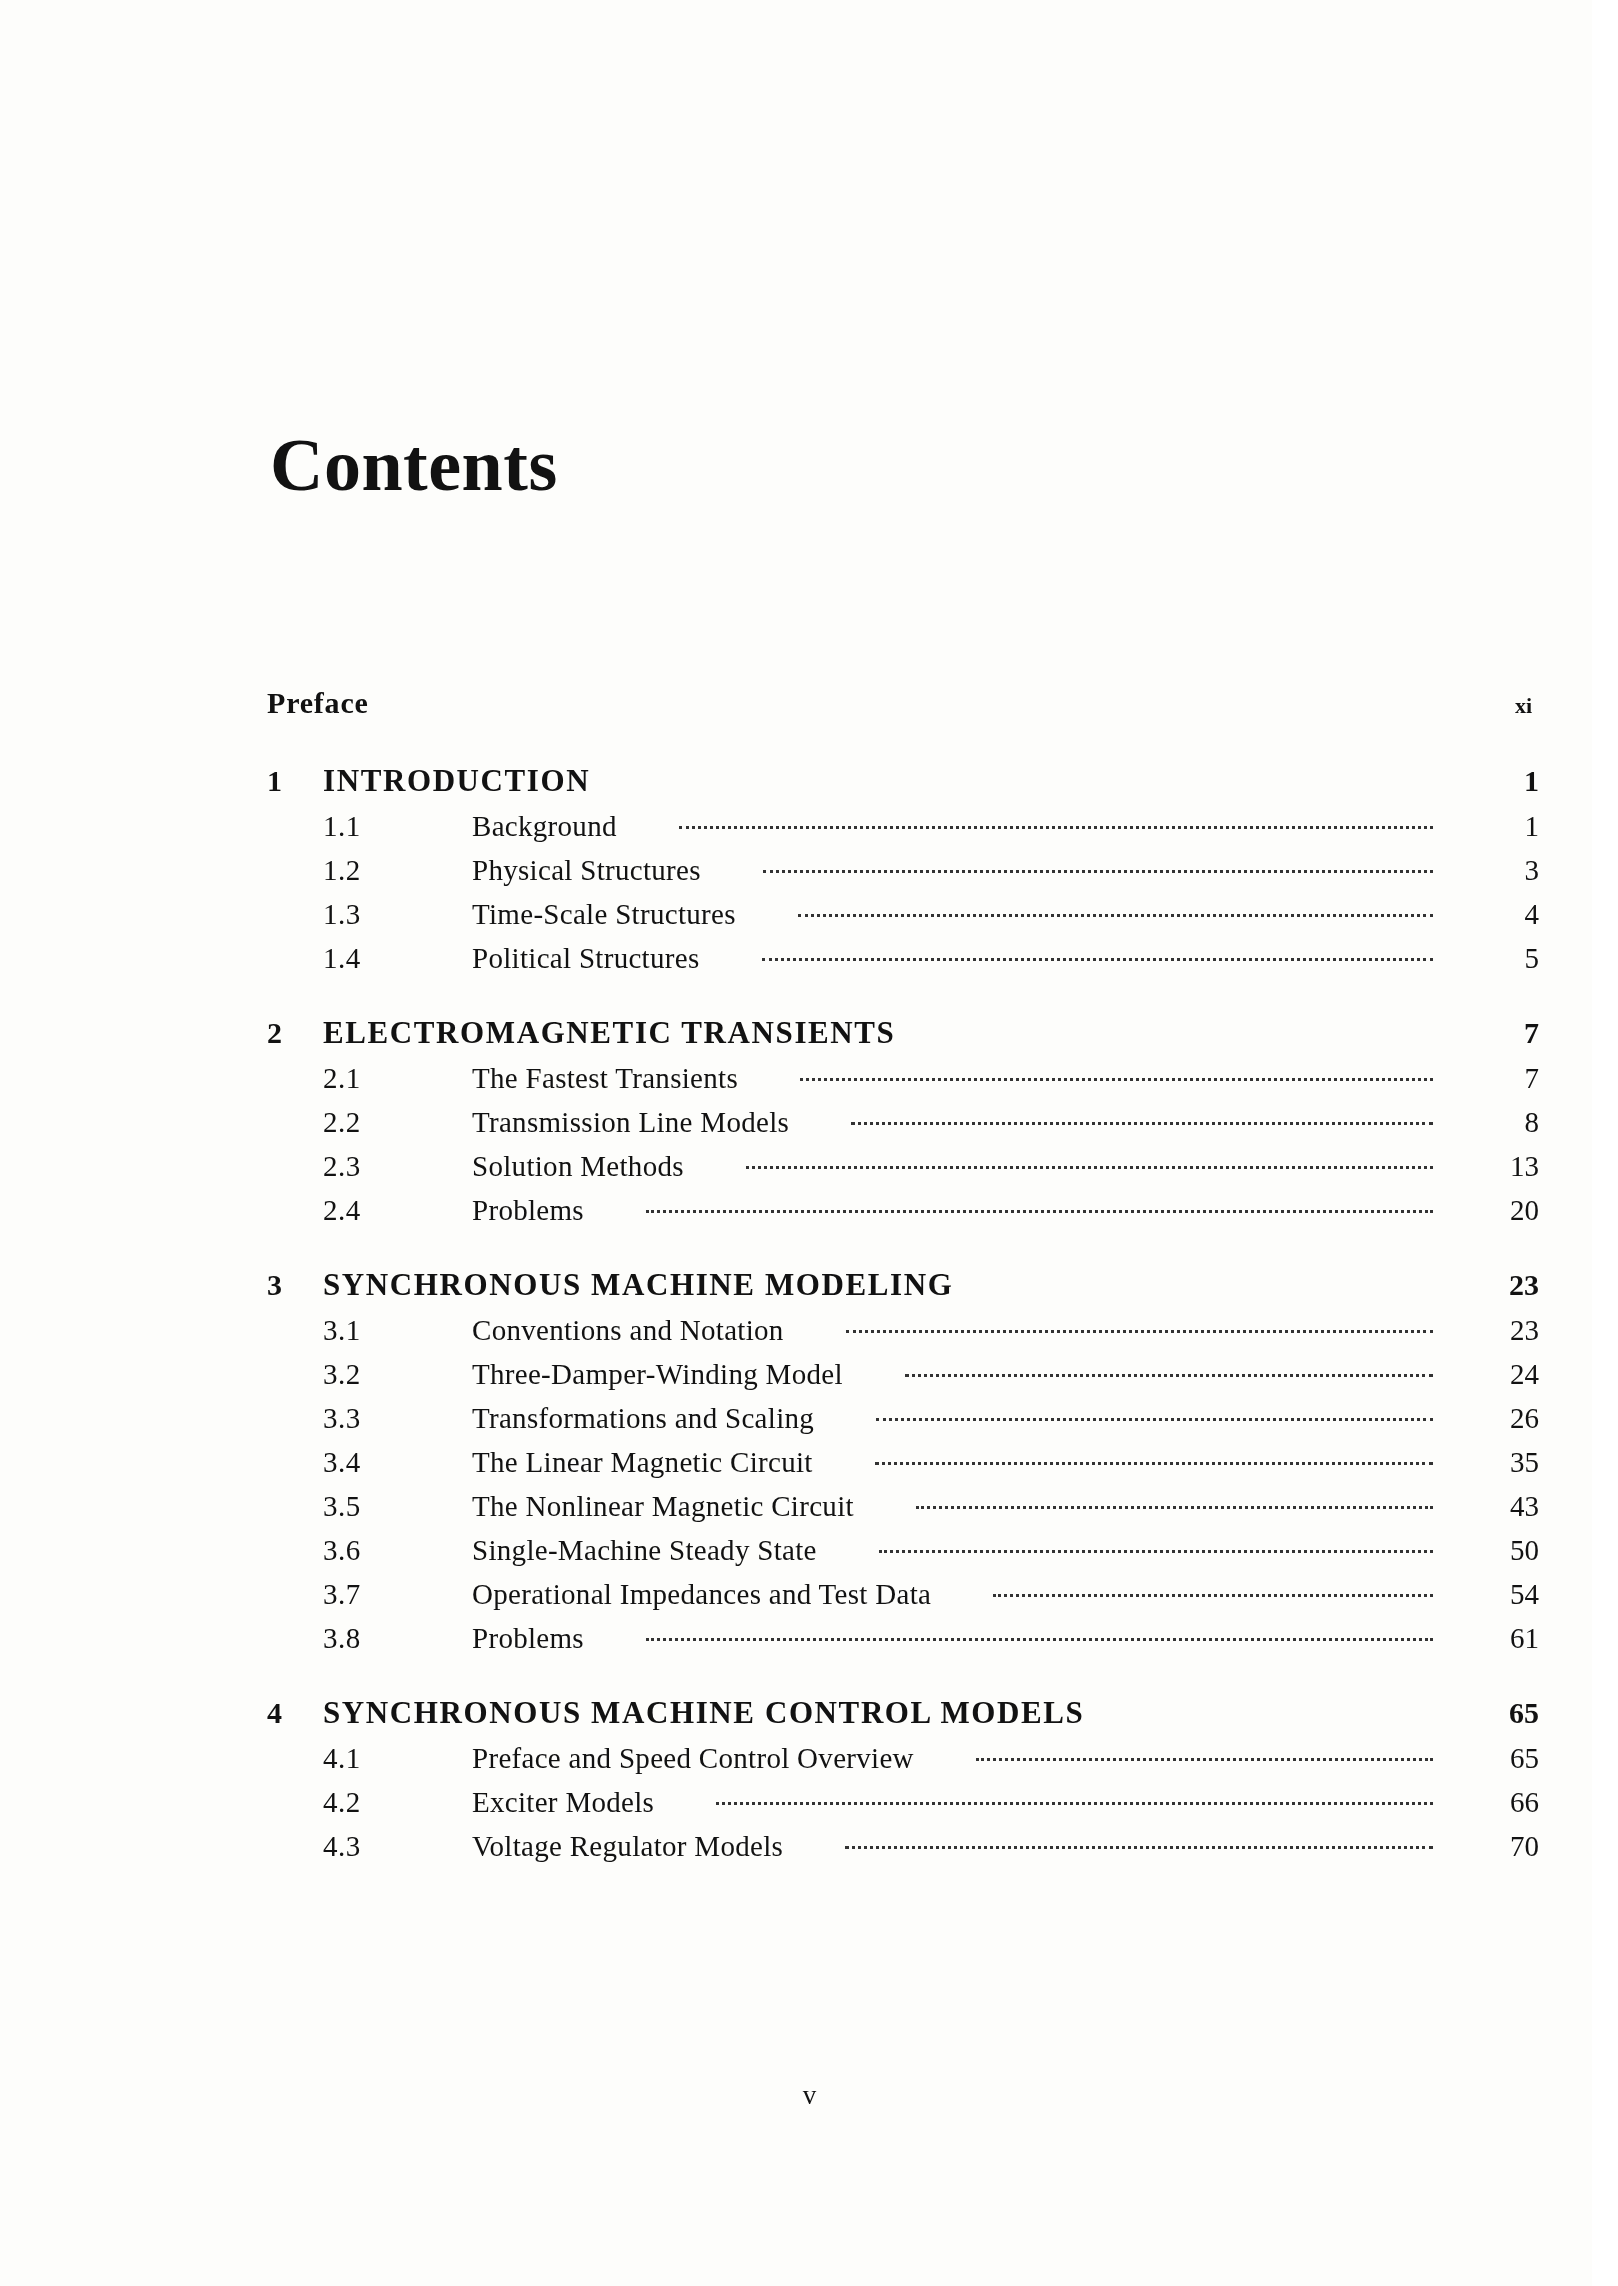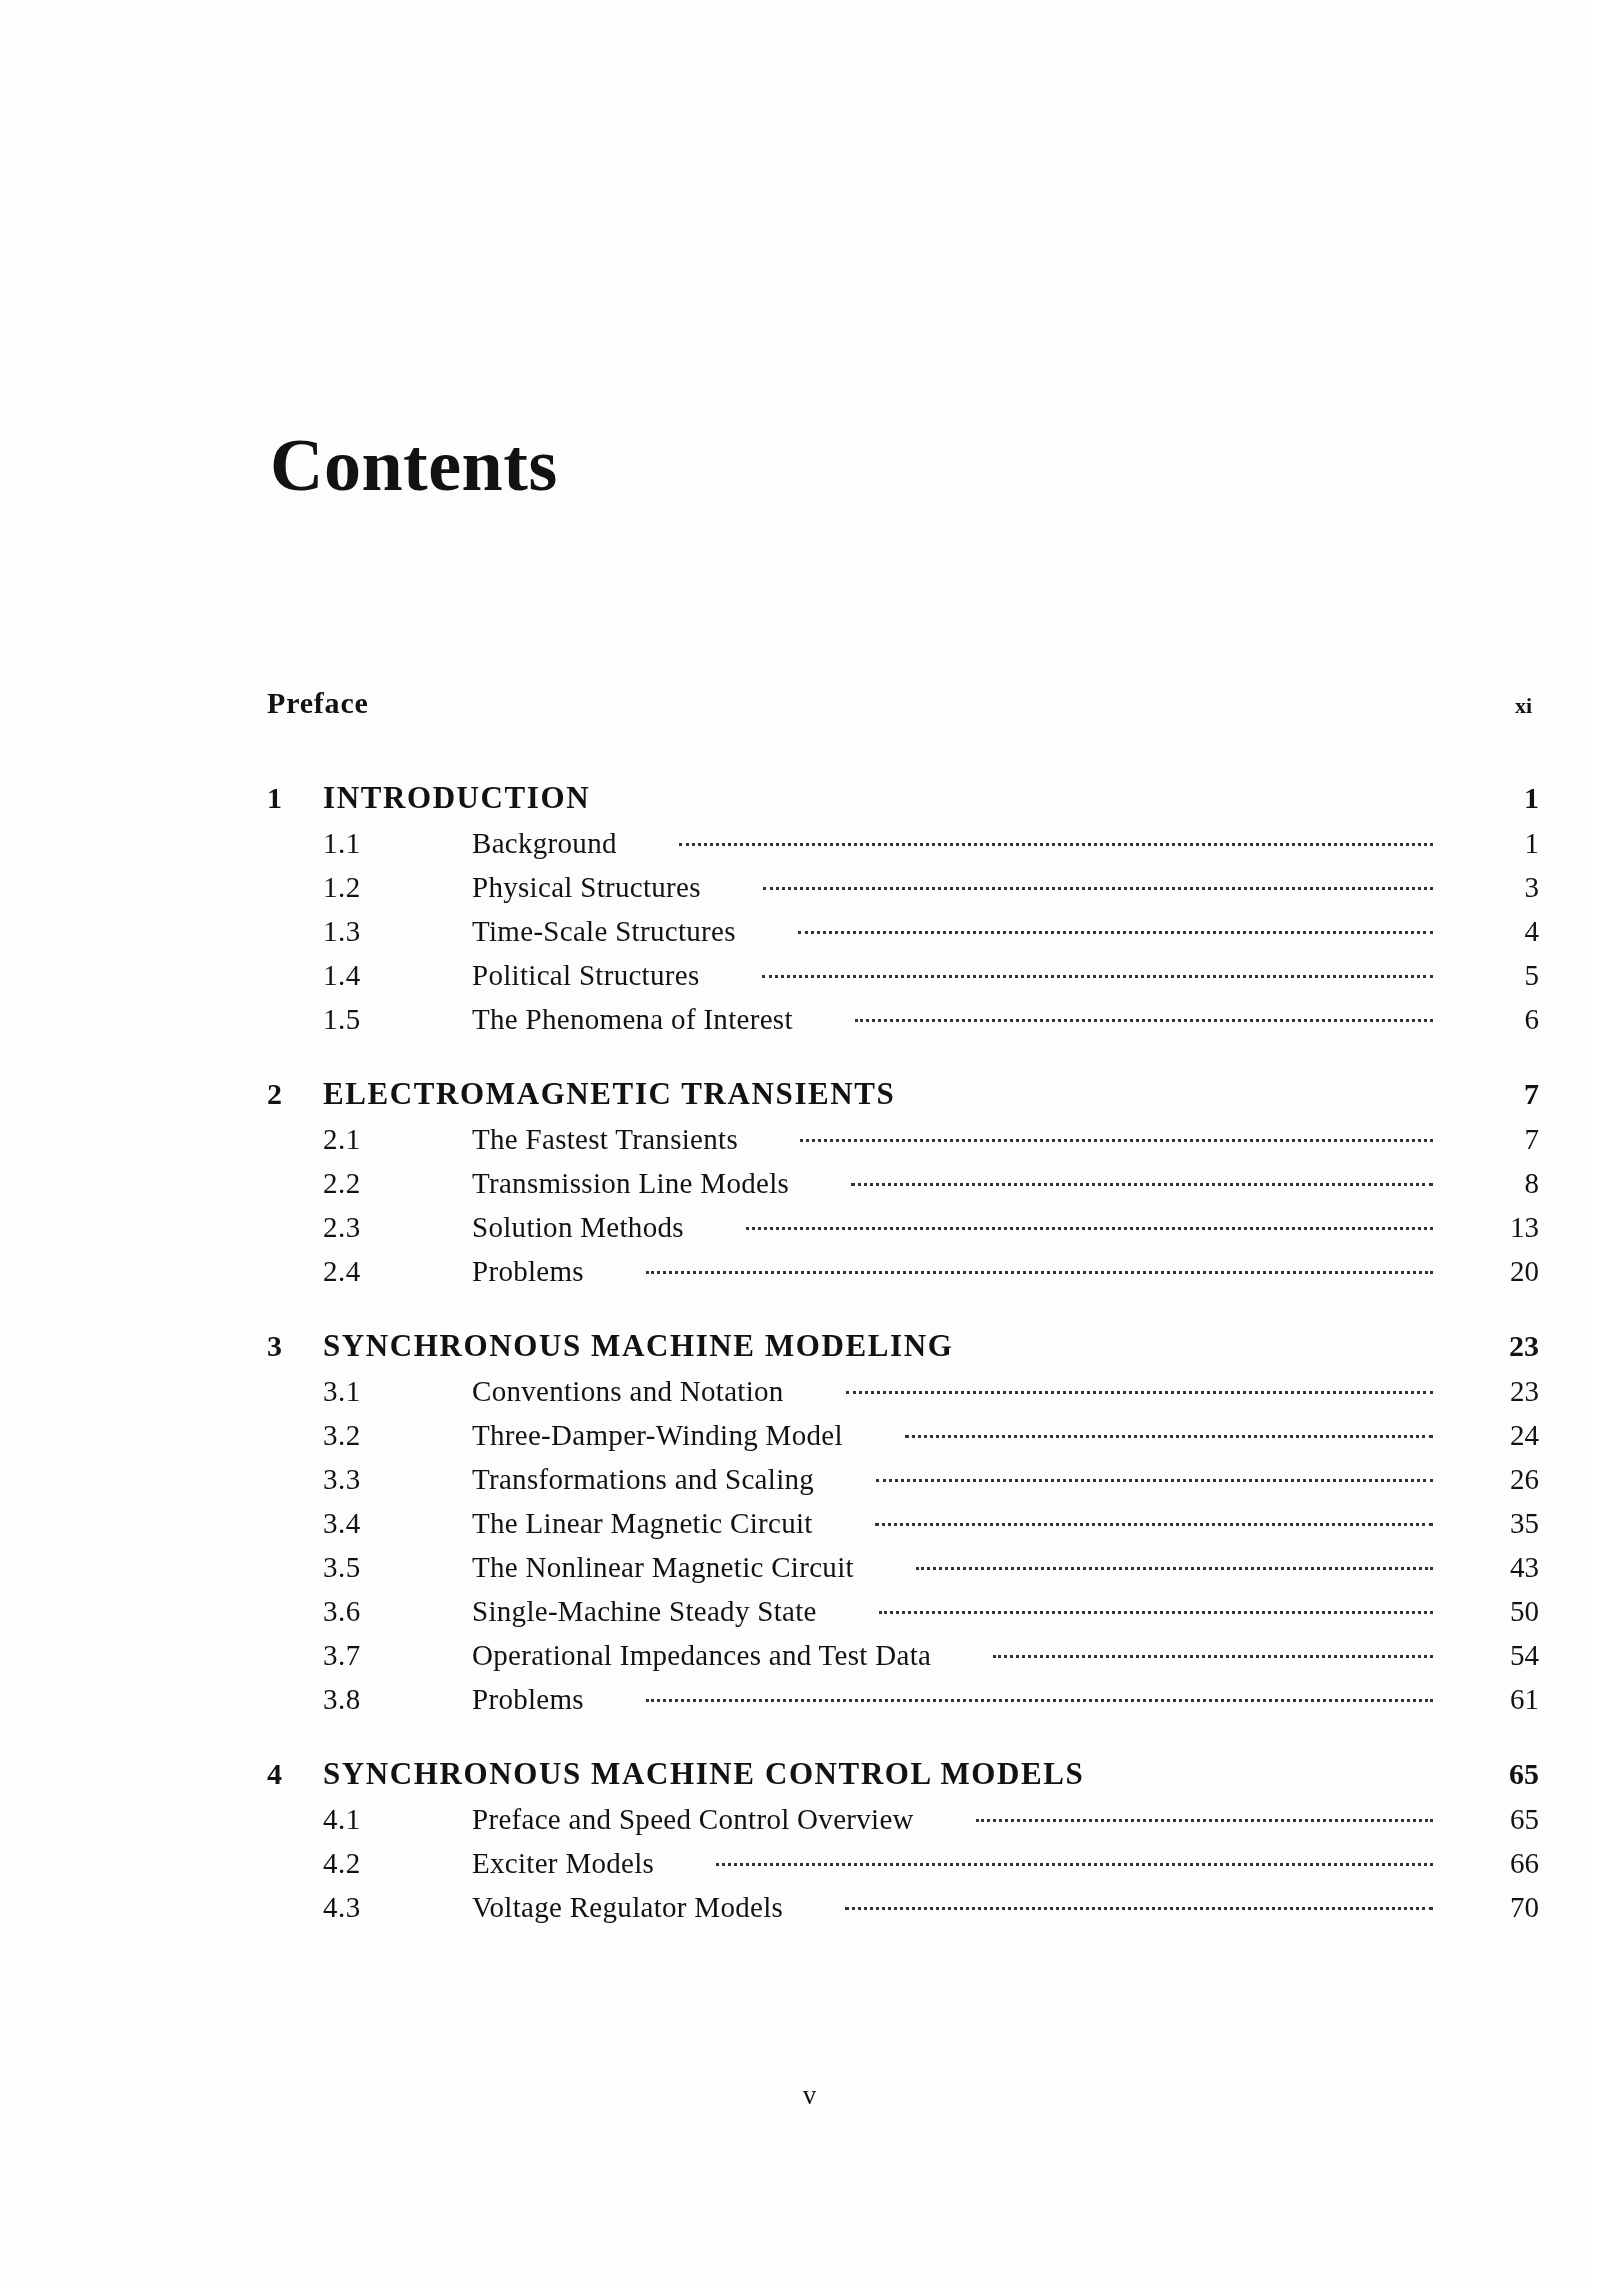--- a/index.html
+++ b/index.html
@@ -44,21 +44,21 @@
   
   .row {
     display: flex;
     align-items: baseline;
     width: 1287px;
     position: relative;
   }
 
   
   .frontmatter {
-    margin-bottom: 60px;
+    margin-bottom: 43px;
   }
   .frontmatter .fm-label {
     font-size: 30px;
     font-weight: 700;
     letter-spacing: 0.8px;
   }
   .frontmatter .fm-page {
     margin-left: auto;
     font-size: 22px;
     font-weight: 700;
@@ -167,26 +167,20 @@
         <span class="sec-title">Time-Scale Structures</span>
         <span class="dots"></span>
         <span class="sec-page">4</span>
       </div>
       <div class="section">
         <span class="sec-num">1.4</span>
         <span class="sec-title">Political Structures</span>
         <span class="dots"></span>
         <span class="sec-page">5</span>
       </div>
-      <div class="section">
-        <span class="sec-num">1.5</span>
-        <span class="sec-title">The Phenomena of Interest</span>
-        <span class="dots"></span>
-        <span class="sec-page">6</span>
-      </div>
 
       <div class="chapter">
         <span class="ch-num">2</span>
         <span class="ch-title">ELECTROMAGNETIC TRANSIENTS</span>
         <span class="ch-page">7</span>
       </div>
       <div class="section">
         <span class="sec-num">2.1</span>
         <span class="sec-title">The Fastest Transients</span>
         <span class="dots"></span>

